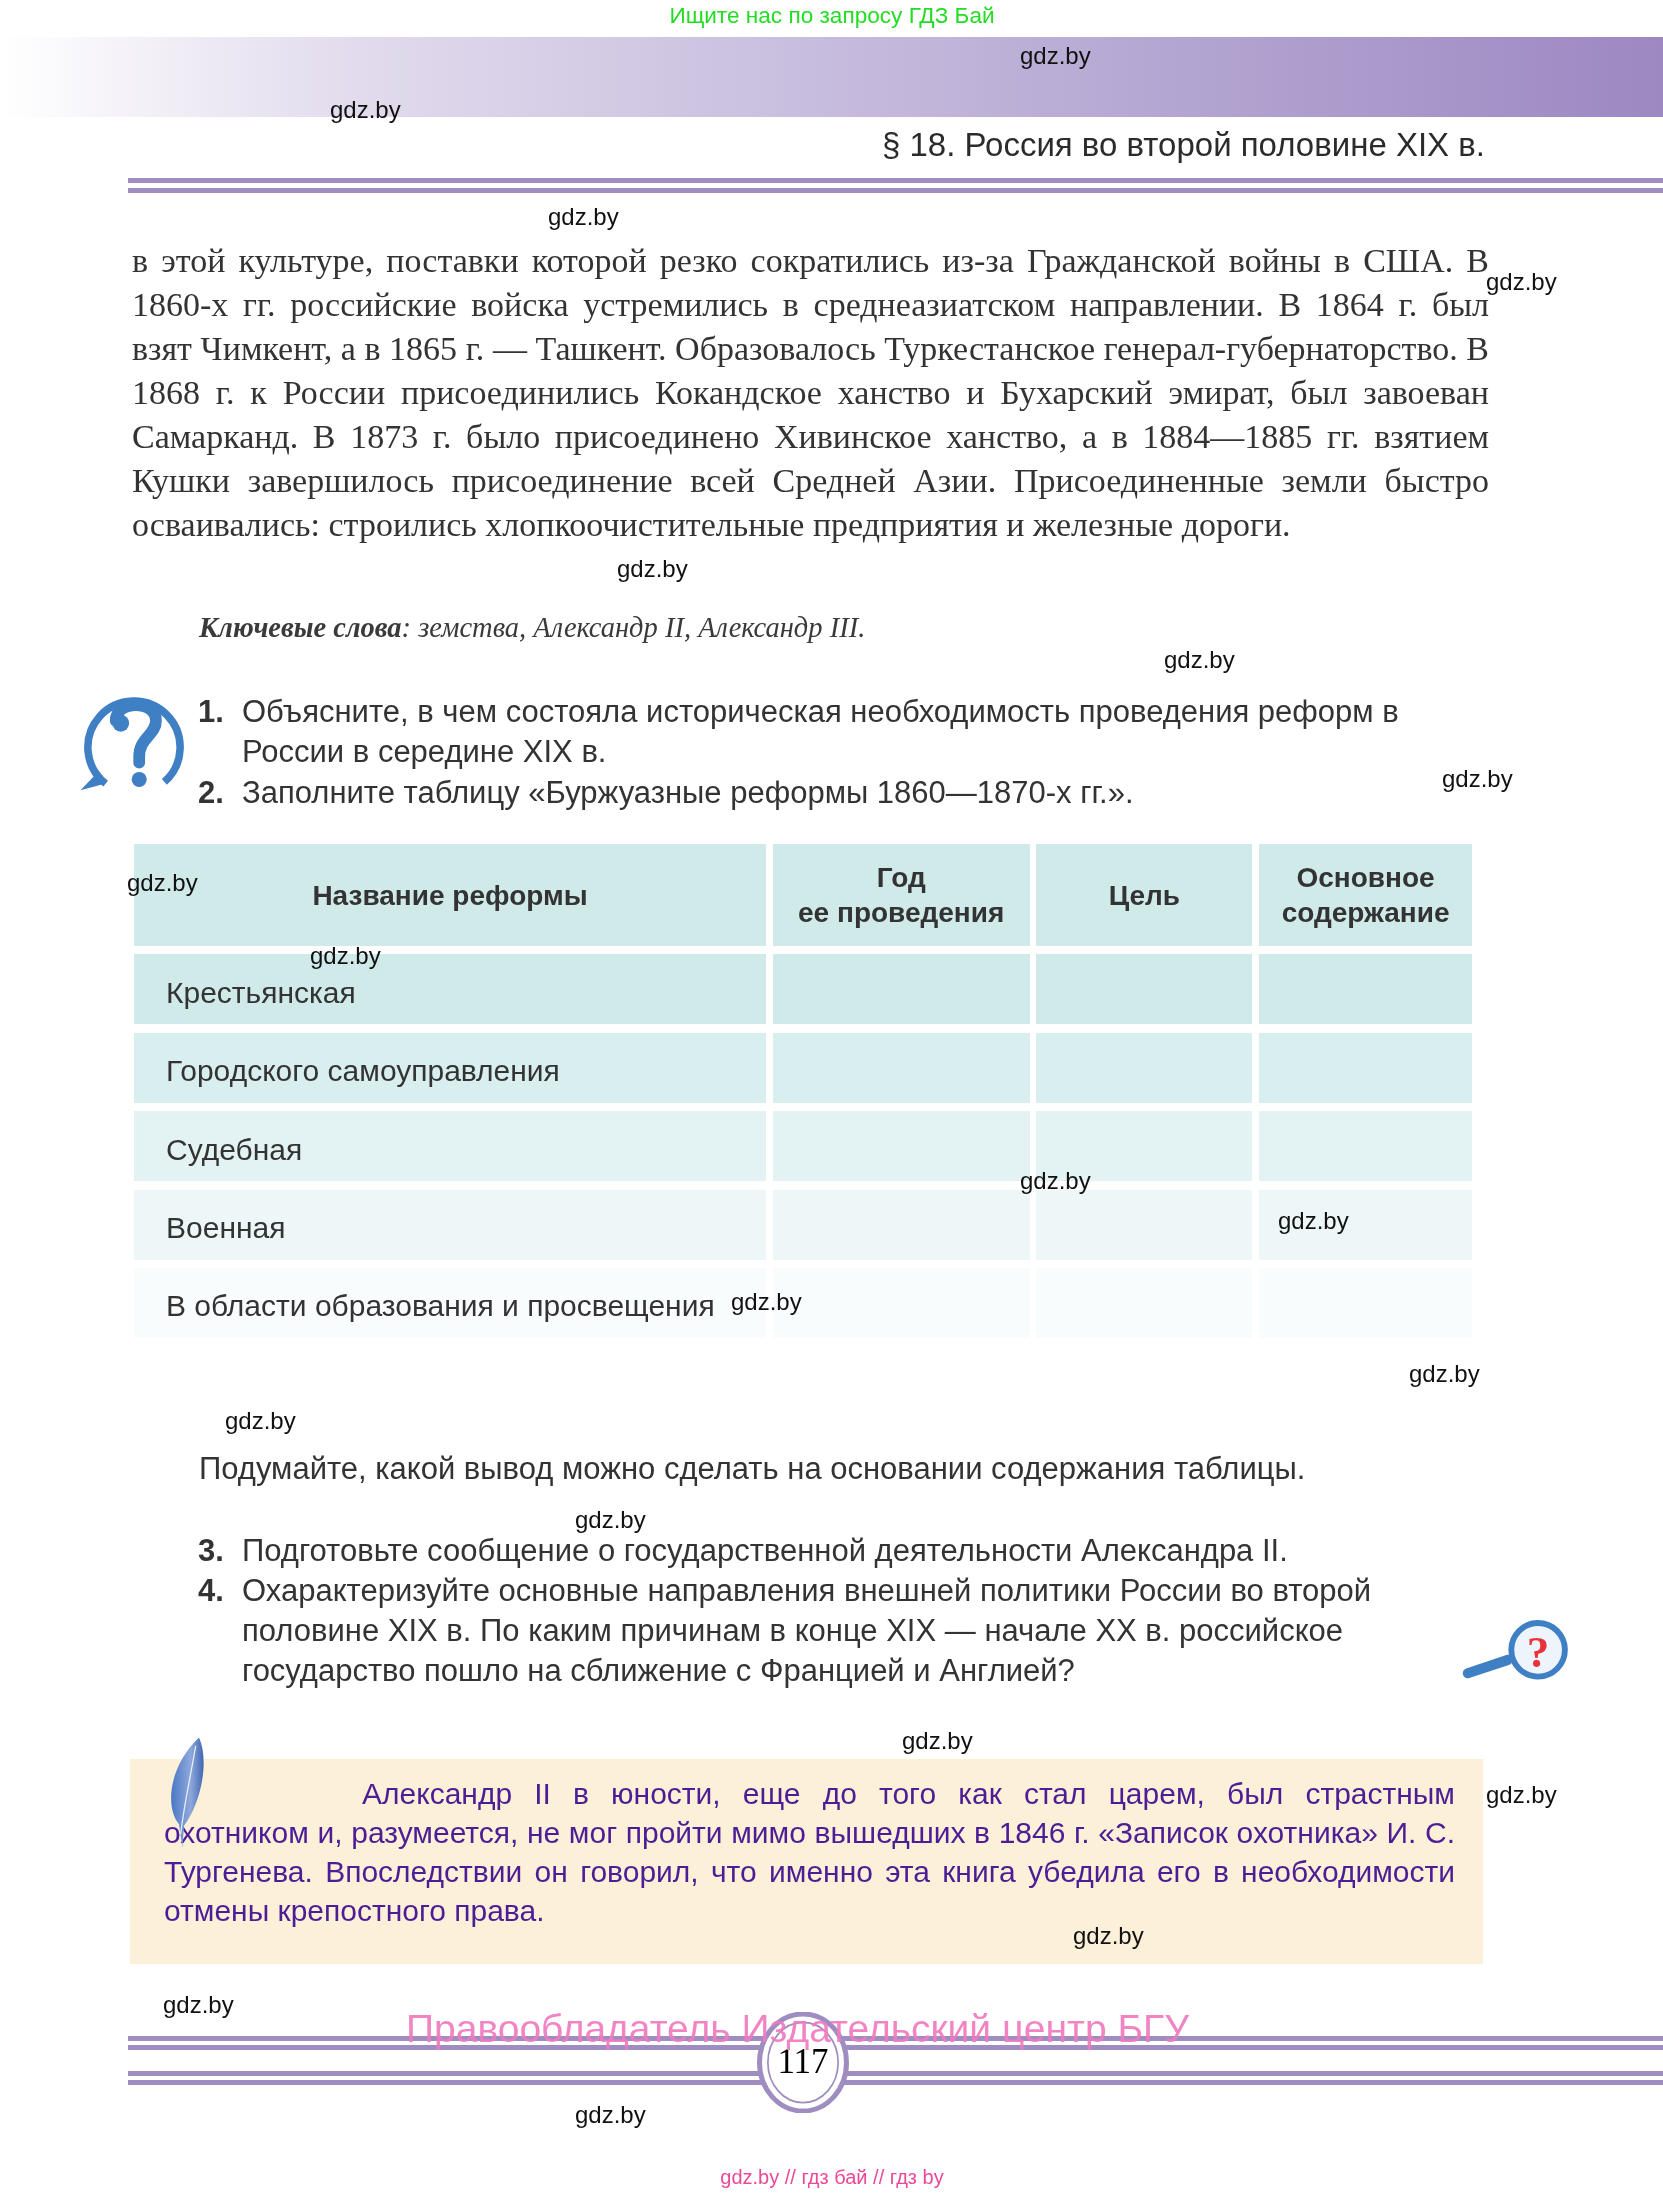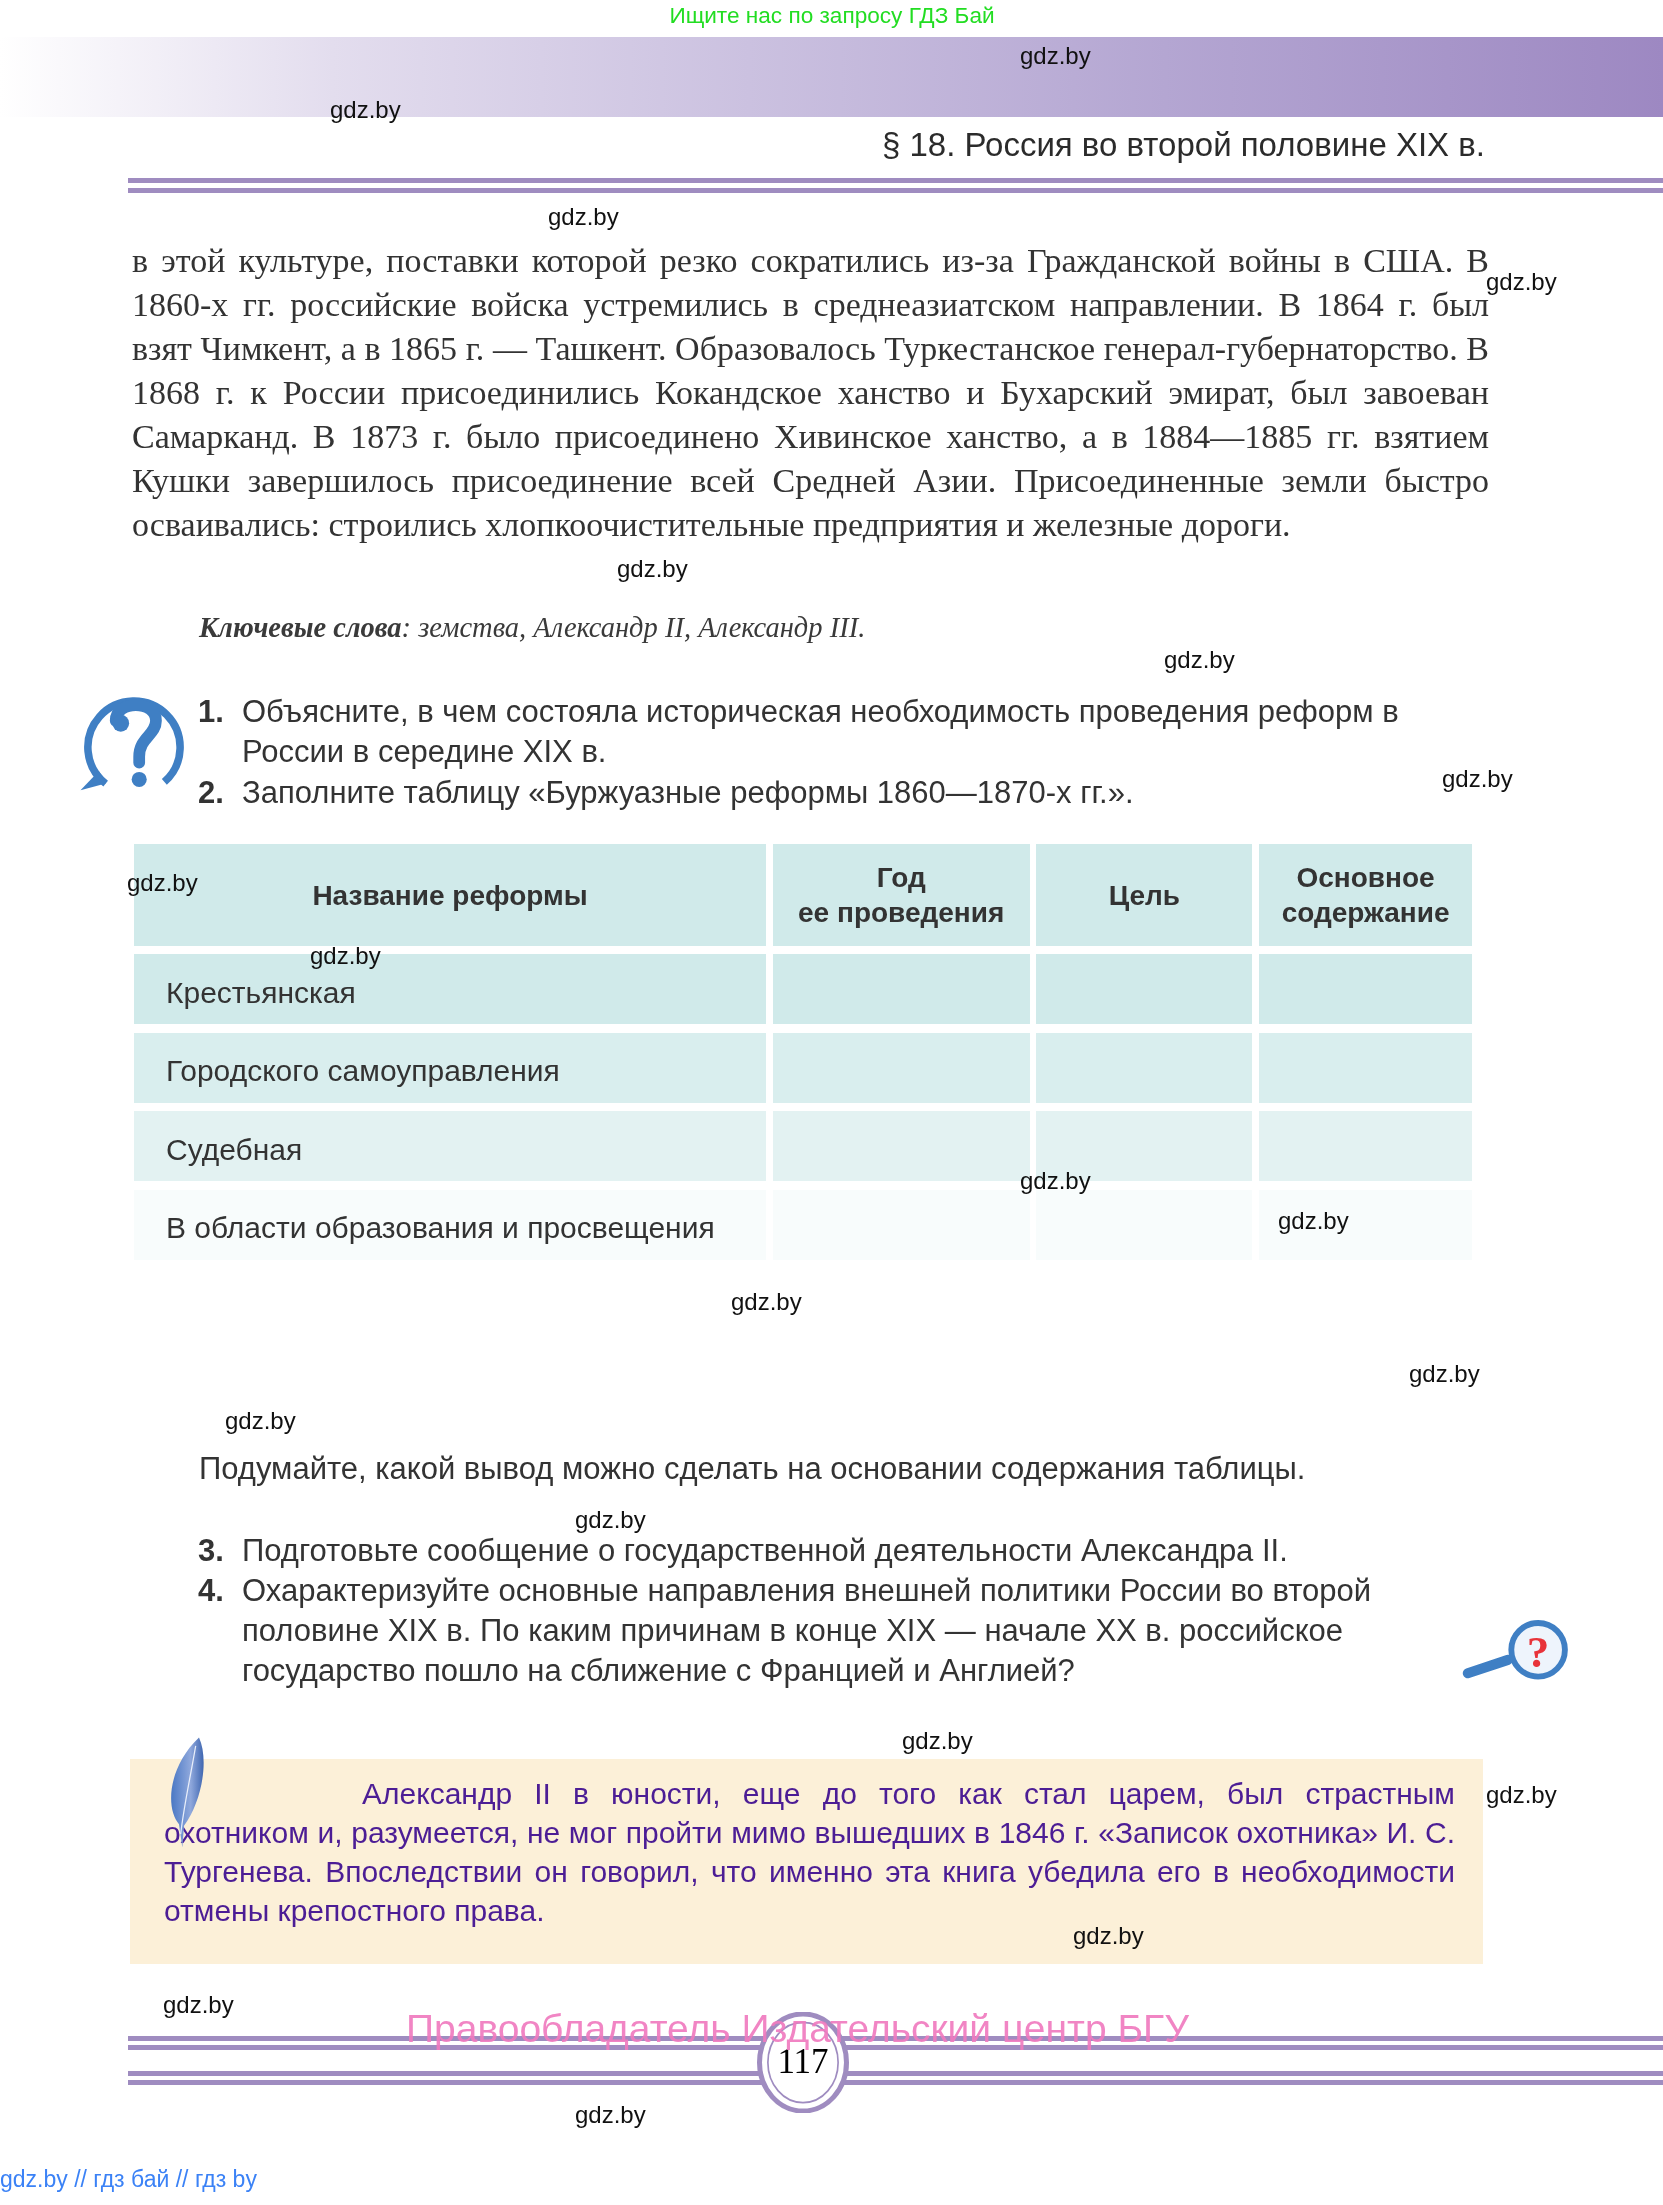--- a/index.html
+++ b/index.html
@@ -54,21 +54,21 @@
     position:absolute; left:34px; top:15px; width:1291px; font-size:30px; line-height:39px; color:#4c1d95; text-align:justify;
   }
   #fact-text .indent { display:inline-block; width:198px; }
 
   #page-number-wrap { left:757px; top:2012px; width:92px; height:101px; }
   #page-number {
     position:absolute; left:0; top:0; width:100%; height:100%; text-align:center;
     font-family:"Liberation Serif", serif; font-size:35px; line-height:99px; color:#000000;
   }
   #copyright { left:406px; top:2007px; font-size:39px; color:#f07bbf; opacity:0.92; white-space:nowrap; }
-  #footer-links { left:0; width:1664px; top:2166px; text-align:left; color:#3b82f6; font-size:23px; }
+  #footer-links { left:0; width:1664px; top:2166px; text-align:center; color:#ec4899; font-size:20px; }
 </style>
 </head>
 <body>
 
 <div id="top-search" class="abs">Ищите нас по запросу ГДЗ Бай</div>
 <div id="header-band" class="abs"></div>
 
 <div id="chapter-title" class="abs">§ 18. Россия во второй половине XIX в.</div>
 <div class="rule" style="left:128px;top:178px;width:1535px;"></div>
 <div class="rule" style="left:128px;top:188px;width:1535px;"></div>
@@ -125,20 +125,26 @@
     <div class="tcell c0" style="background:#d9eeee">Городского самоуправления</div>
     <div class="tcell c1" style="background:#d9eeee"></div>
     <div class="tcell c2" style="background:#d9eeee"></div>
     <div class="tcell c3" style="background:#d9eeee"></div>
   </div>
   <div class="trow tbody">
     <div class="tcell c0" style="background:#e3f2f2">Судебная</div>
     <div class="tcell c1" style="background:#e3f2f2"></div>
     <div class="tcell c2" style="background:#e3f2f2"></div>
     <div class="tcell c3" style="background:#e3f2f2"></div>
+  </div>
+  <div class="trow tbody">
+    <div class="tcell c0" style="background:#edf7f7">Военная</div>
+    <div class="tcell c1" style="background:#edf7f7"></div>
+    <div class="tcell c2" style="background:#edf7f7"></div>
+    <div class="tcell c3" style="background:#edf7f7"></div>
   </div>
   <div class="trow tbody">
     <div class="tcell c0" style="background:#f8fcfc">В области образования и просвещения</div>
     <div class="tcell c1" style="background:#f8fcfc"></div>
     <div class="tcell c2" style="background:#f8fcfc"></div>
     <div class="tcell c3" style="background:#f8fcfc"></div>
   </div>
 </div>
 
 <div id="table-conclusion" class="abs">Подумайте, какой вывод можно сделать на основании содержания таблицы.</div>

